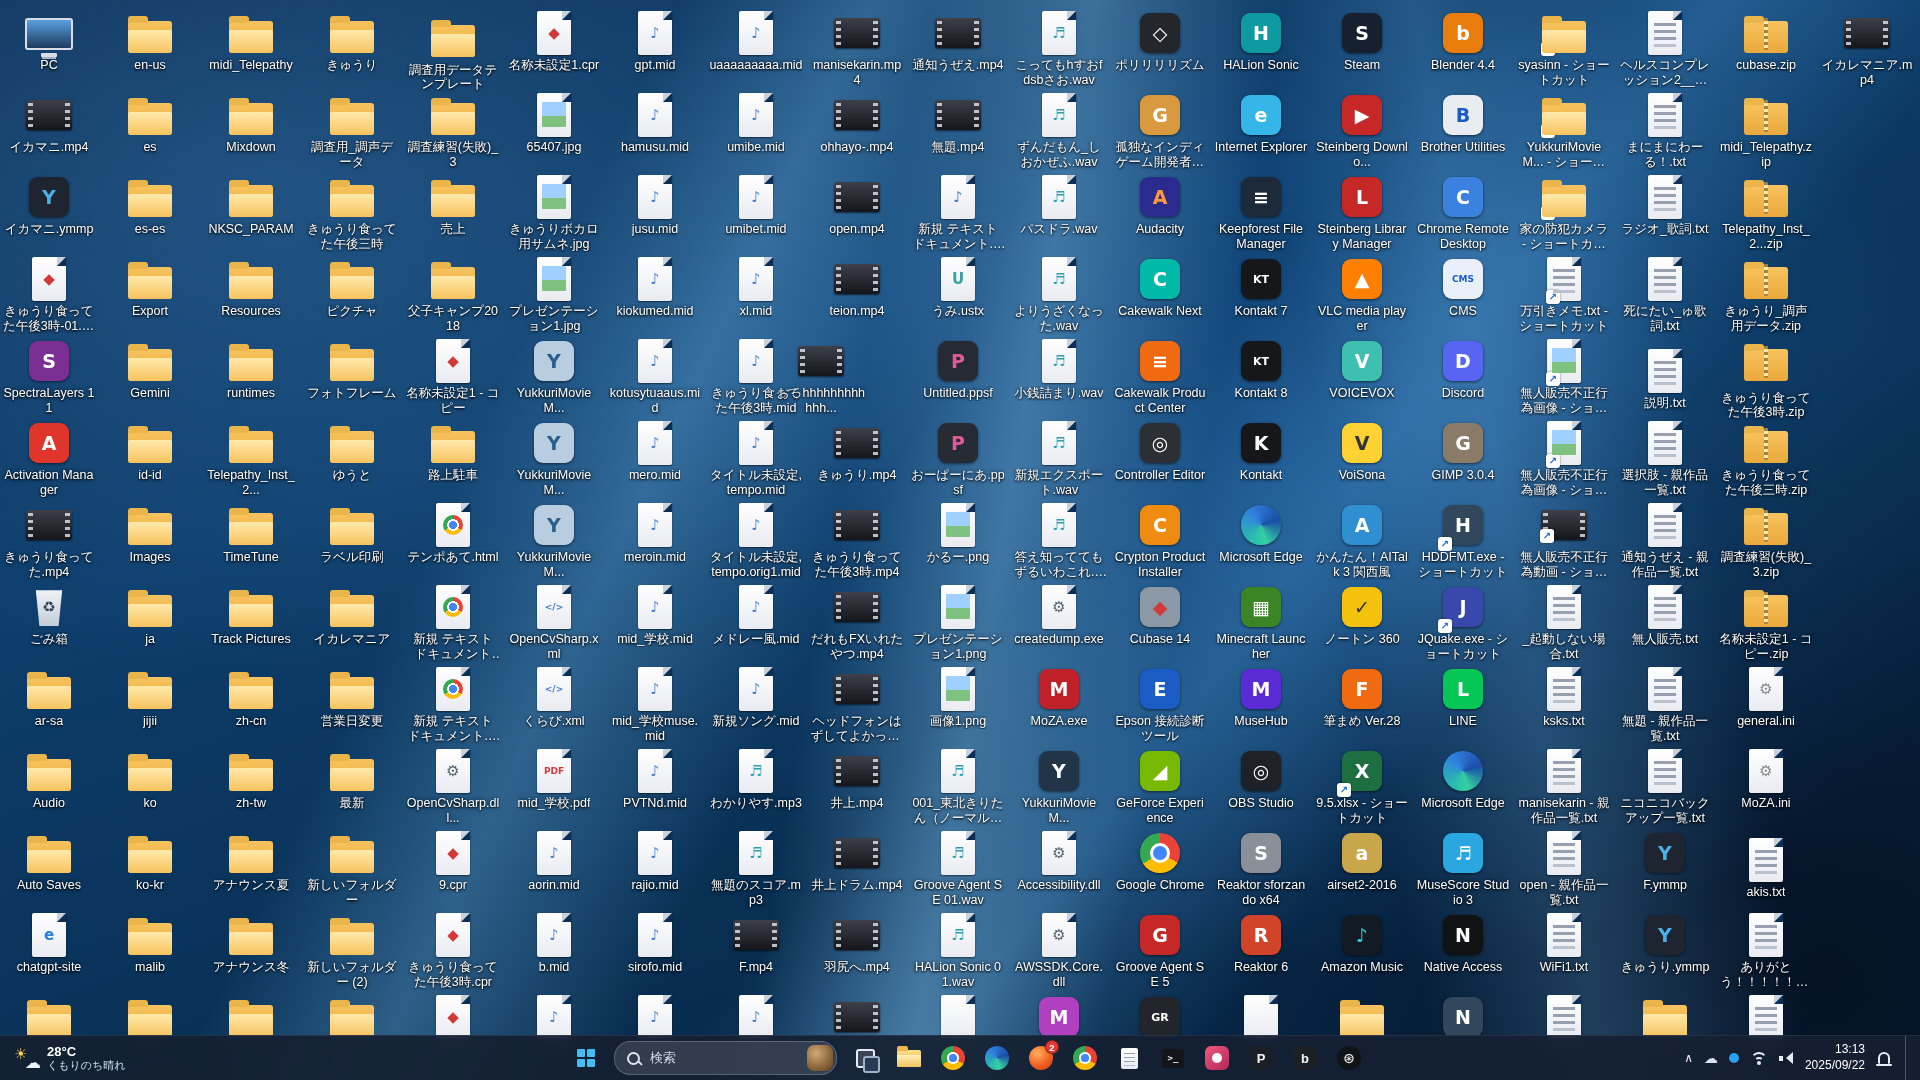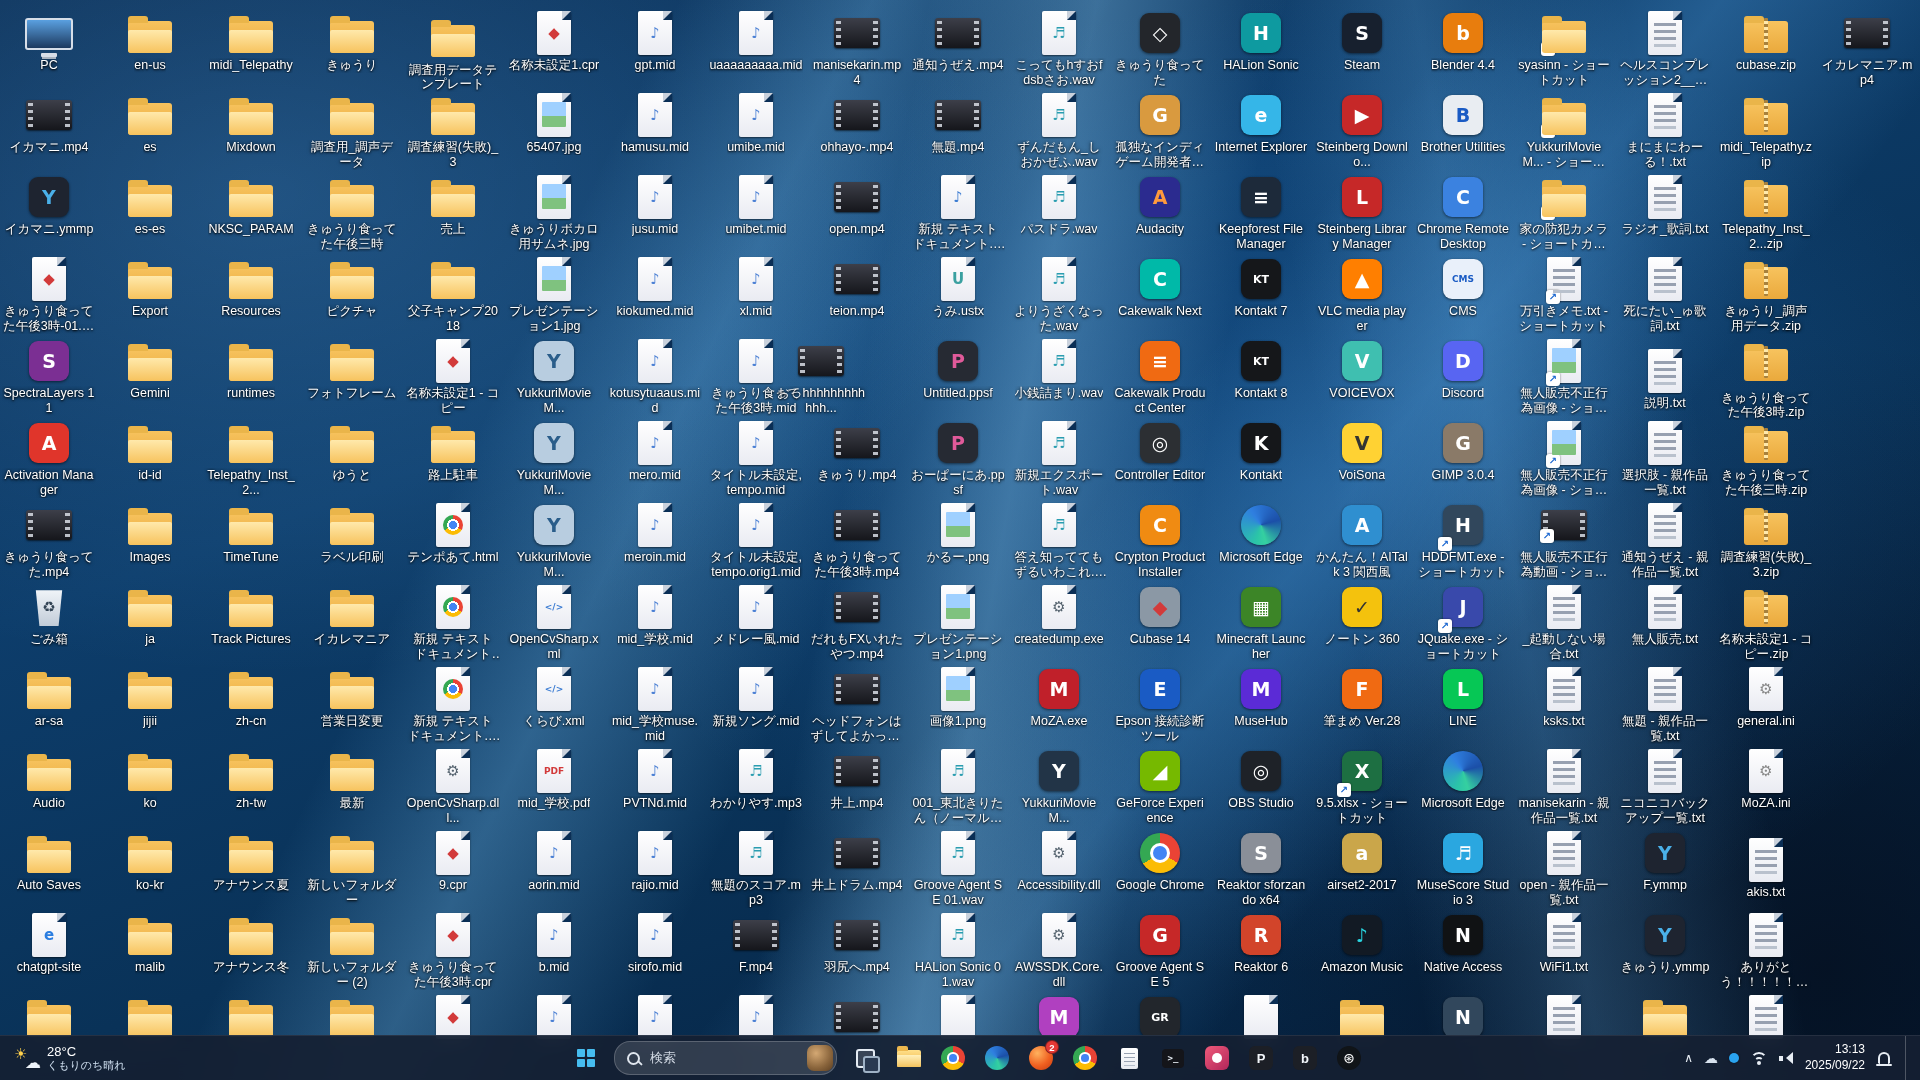--- a/index.html
+++ b/index.html
@@ -67,21 +67,21 @@
   
   .sc{position:absolute;left:-1px;bottom:-3px;width:14px;height:14px;background:#fff;border-radius:3px;
       color:#1a66d0;font-size:10px;line-height:14px;text-align:center;font-weight:bold;box-shadow:0 0 2px rgba(0,0,0,.6)}
   
   .taskbar{position:absolute;left:0;right:0;bottom:0;height:44px;z-index:10;
       background:rgba(21,31,50,.92);border-top:1px solid rgba(255,255,255,.08);backdrop-filter:blur(8px)}
   .weather{position:absolute;left:4px;top:0;height:44px;display:flex;align-items:center;gap:7px;padding:0 10px;border-radius:6px}
   .wicon{position:relative;width:26px;height:24px;flex:none}
   .wicon .sun{position:absolute;left:0;top:-1px;font-size:15px;color:#ffd24d}
   .wicon .cloud{position:absolute;right:-1px;bottom:-2px;font-size:16px;color:#eef4fb;text-shadow:0 0 2px rgba(0,0,0,.4)}
-  .wtemp{font-size:13px;color:#fff;font-weight:normal;line-height:1.2}
+  .wtemp{font-size:13px;color:#fff;font-weight:bold;line-height:1.2}
   .wcond{font-size:11px;color:#cfe0f0;line-height:1.2}
   .tb-center{position:absolute;left:566px;top:0;height:44px;display:flex;align-items:center;gap:4px}
   .tapp{width:40px;height:40px;margin:2px 0;border-radius:6px;display:flex;align-items:center;justify-content:center;position:relative;cursor:default}
   .ti-win{width:18px;height:18px;position:relative}
   .ti-win::before{content:'';position:absolute;left:0;top:0;width:8px;height:8px;background:#46bdf0;
      box-shadow:10px 0 0 #46bdf0,0 10px 0 #46bdf0,10px 10px 0 #46bdf0;border-radius:1px}
   .search{width:206px;height:32px;border-radius:16px;background:rgba(255,255,255,.13);border:1px solid rgba(255,255,255,.20);
       display:flex;align-items:center;gap:8px;padding:0 3px 0 12px;margin:0 4px}
   .mag{width:9px;height:9px;border:2px solid #dfe6ee;border-radius:50%;position:relative;flex:none}
   .mag::after{content:'';position:absolute;left:8px;top:8px;width:6px;height:2px;background:#dfe6ee;transform:rotate(45deg);border-radius:1px}
@@ -1126,21 +1126,21 @@
         </div>
       </div>
       <div class="dlabel"></div>
     </div>
     <div class="dcell" style="left: 1113px; top: 10px;">
       <div class="ic">
         <div class="g-a" style="background: rgb(35, 38, 43);">
           <span class="gl" style="color: rgb(255, 255, 255); font-size: 19px;">◇</span>
         </div>
       </div>
-      <div class="dlabel">きゅうり食ってた</div>
+      <div class="dlabel">ポリリリリズム</div>
     </div>
     <div class="dcell" style="left: 1113px; top: 92px;">
       <div class="ic">
         <div class="g-a" style="background: rgb(217, 154, 63);">
           <span class="gl" style="color: rgb(255, 255, 255); font-size: 19px;">G</span>
         </div>
       </div>
       <div class="dlabel">孤独なインディゲーム開発者の一生...</div>
     </div>
     <div class="dcell" style="left: 1113px; top: 174px;">
@@ -1409,21 +1409,21 @@
         </div>
       </div>
       <div class="dlabel">9.5.xlsx - ショートカット</div>
     </div>
     <div class="dcell" style="left: 1315px; top: 830px;">
       <div class="ic">
         <div class="g-a" style="background: rgb(202, 166, 74);">
           <span class="gl" style="color: rgb(255, 255, 255); font-size: 19px;">a</span>
         </div>
       </div>
-      <div class="dlabel">airset2-2017</div>
+      <div class="dlabel">airset2-2016</div>
     </div>
     <div class="dcell" style="left: 1315px; top: 912px;">
       <div class="ic">
         <div class="g-a" style="background: rgb(18, 26, 36);">
           <span class="gl" style="color: rgb(41, 212, 224); font-size: 19px;">♪</span>
         </div>
       </div>
       <div class="dlabel">Amazon Music</div>
     </div>
     <div class="dcell" style="left: 1315px; top: 994px;">

